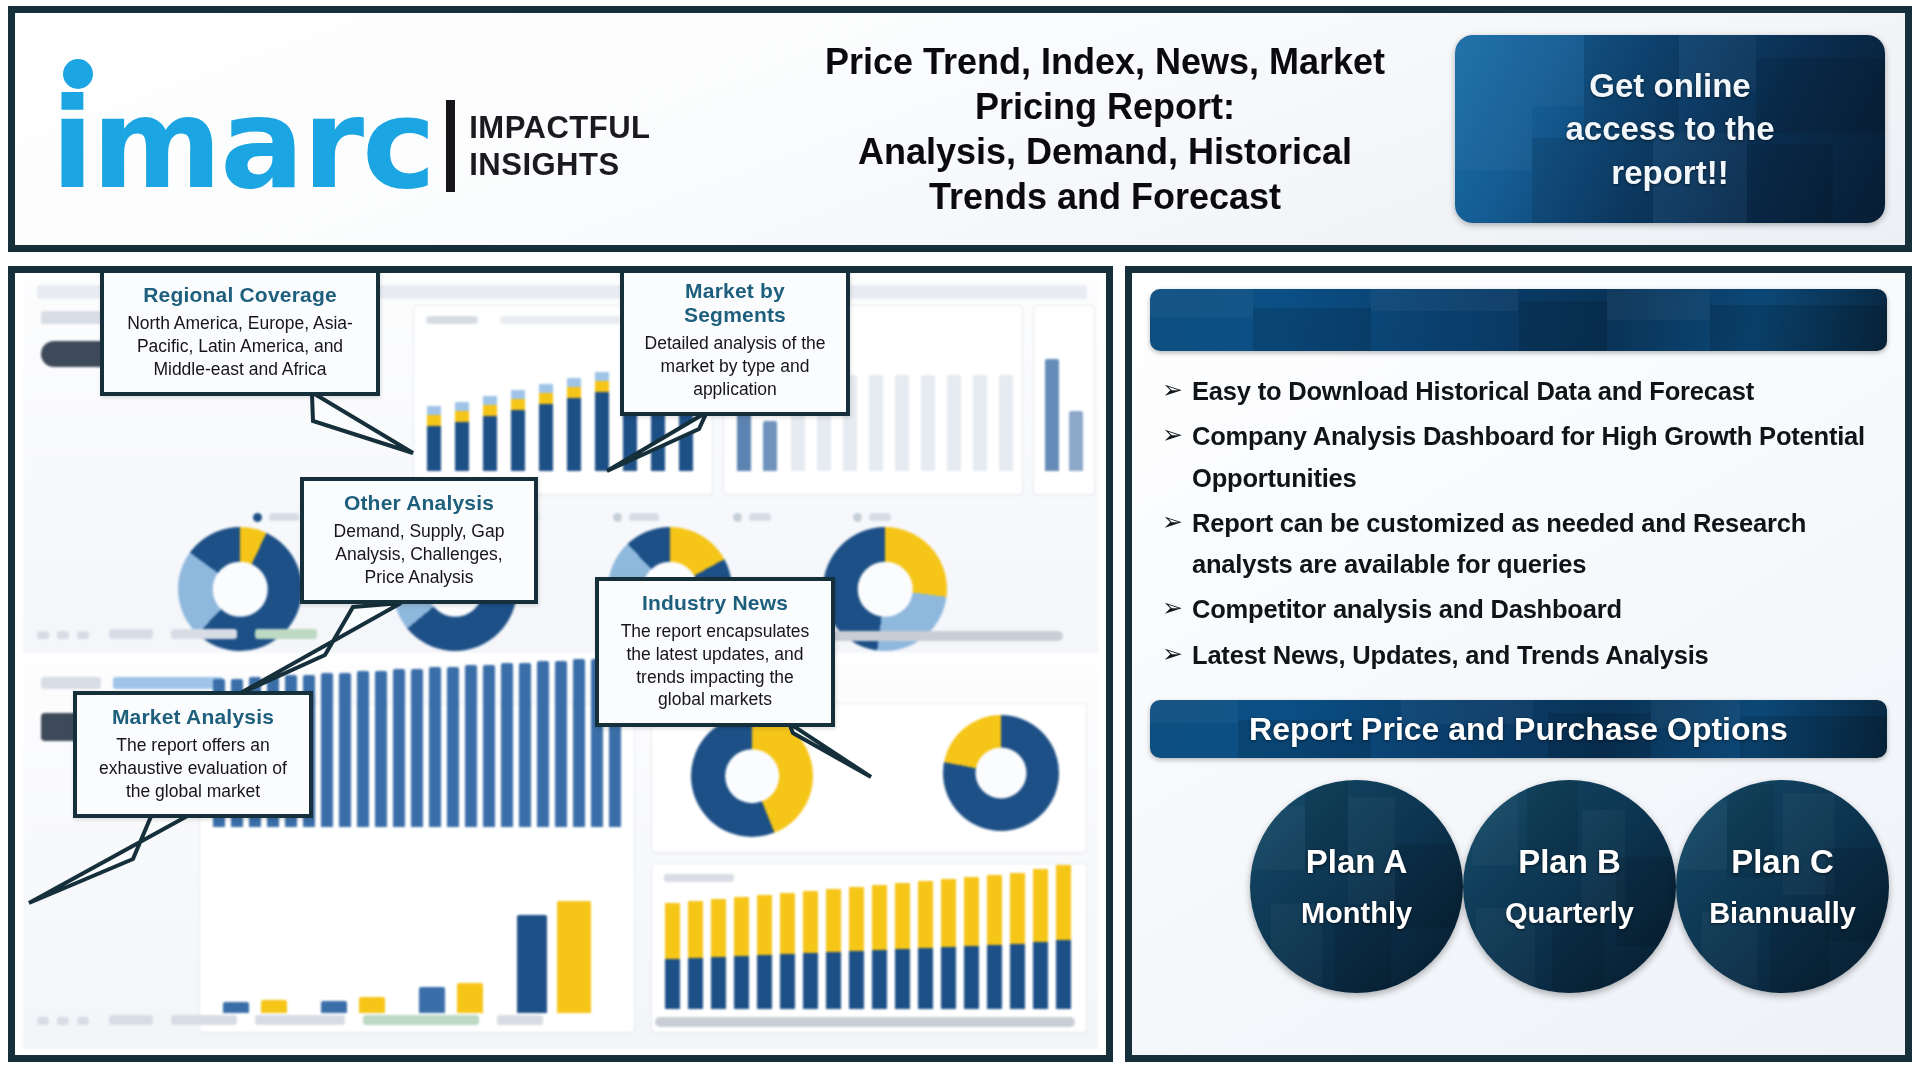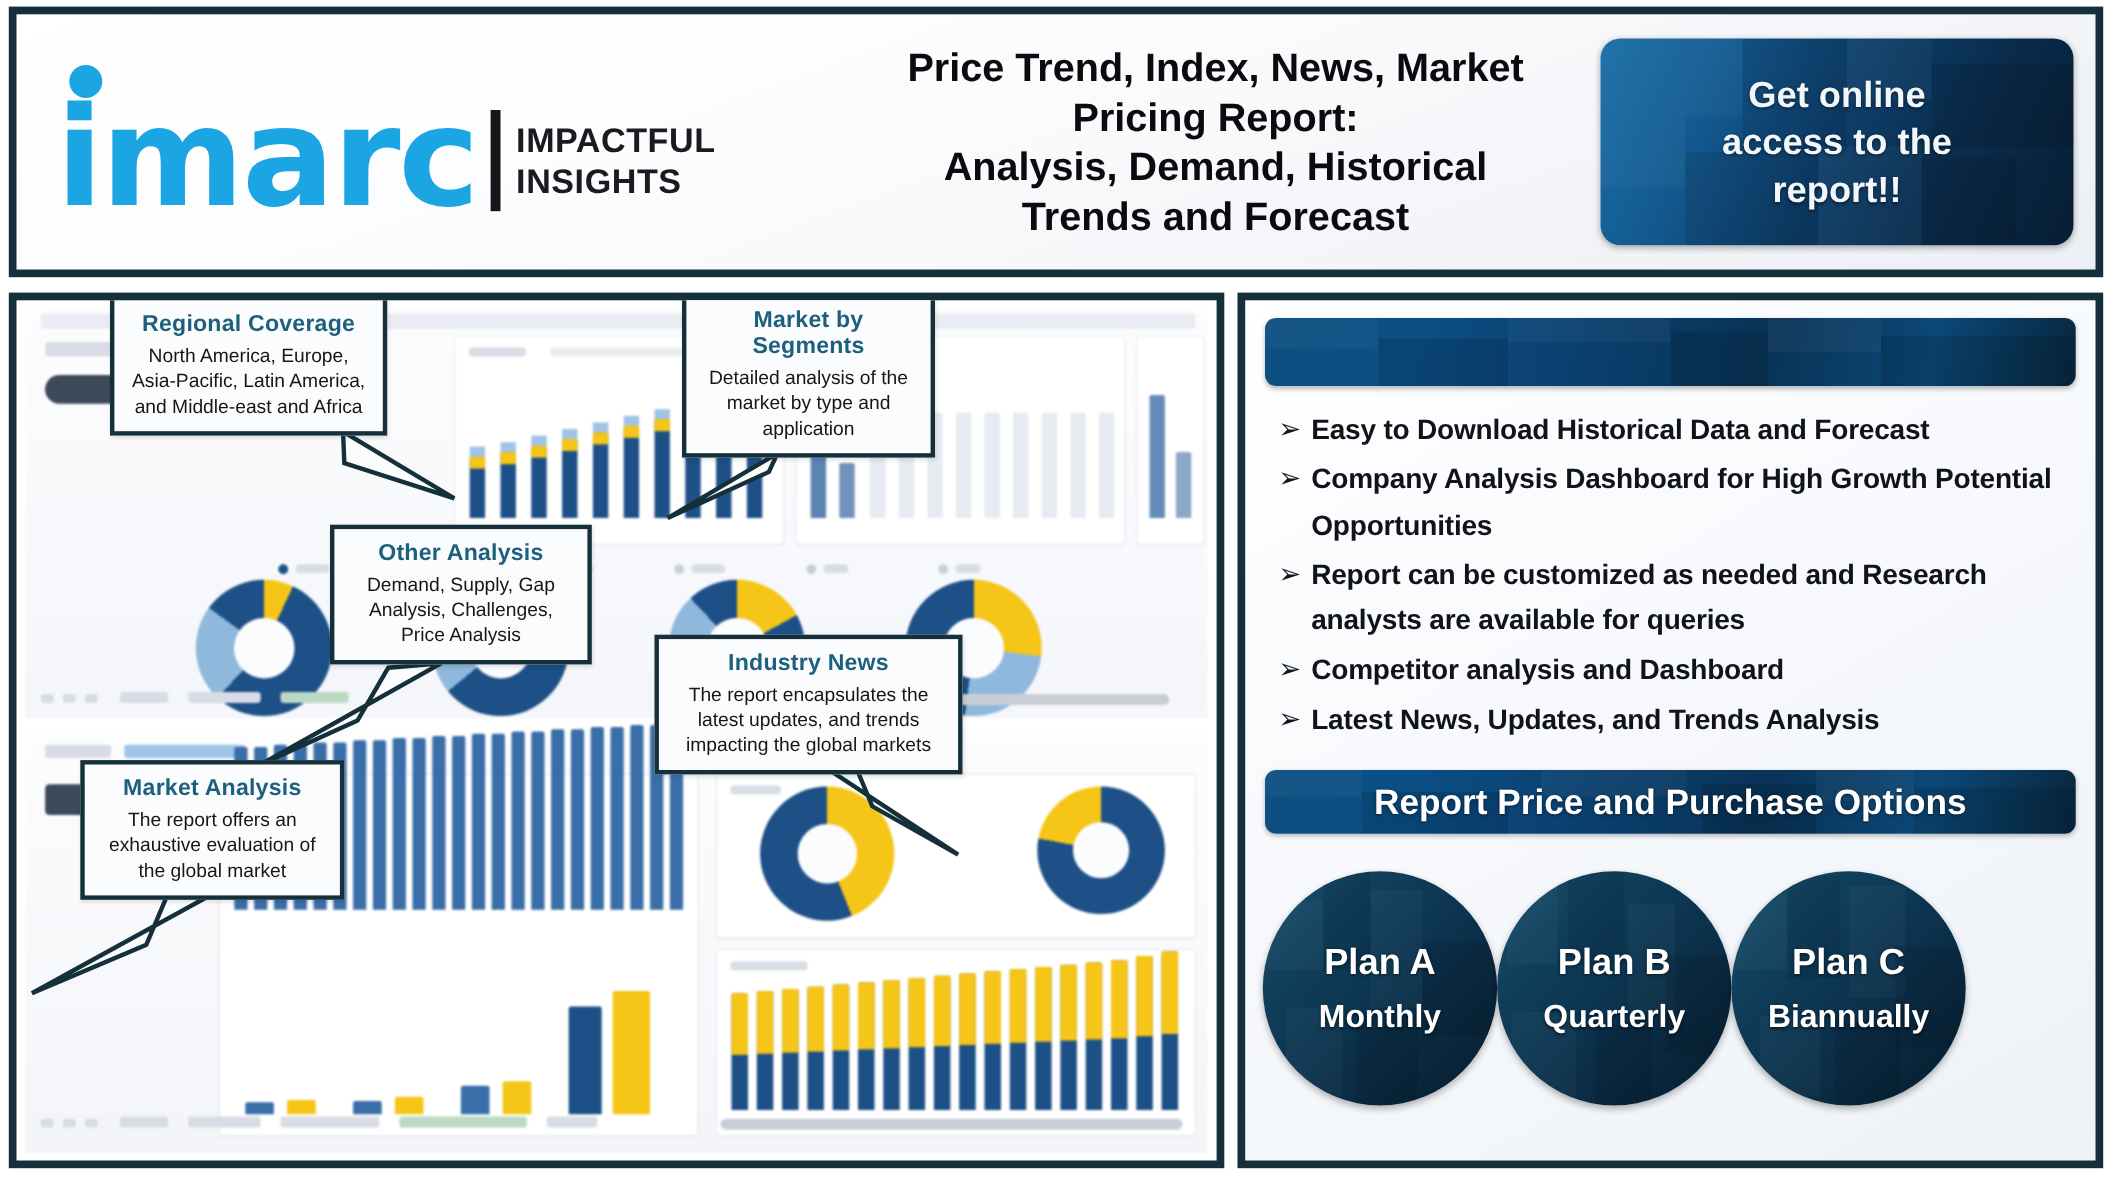--- a/index.html
+++ b/index.html
@@ -132,21 +132,21 @@
   .features { padding: 20px 26px 0 30px; }
   .feature-item { display: flex; align-items: flex-start; margin-bottom: 4px; }
   .feature-arrow {
     width: 30px; flex: 0 0 30px; font-size: 25px; color: #11161c; line-height: 1.55;
     font-family: "DejaVu Sans", sans-serif;
   }
   .feature-text {
     font-size: 25.5px; font-weight: 700; color: #101318; line-height: 1.62; letter-spacing: -.2px;
   }
 
-  .plans { display: flex; justify-content: flex-start; align-items: center; padding: 22px 16px 0; margin-top: 12px; }
+  .plans { display: flex; justify-content: flex-end; align-items: center; padding: 22px 16px 0; }
   .plan {
     width: 213px; height: 213px; border-radius: 50%; position: relative; overflow: hidden;
     display: flex; flex-direction: column; align-items: center; justify-content: center;
     background: linear-gradient(135deg,#18536f 0%,#11405c 25%,#0c3450 50%,#0a2940 72%,#061b2c 100%);
     box-shadow: 0 3px 7px rgba(0,0,0,.3); cursor: pointer;
   }
   .plan .mosaic { position: absolute; inset: 0; opacity: .45; }
   .plan .mosaic span { position: absolute; background: rgba(255,255,255,.07); }
   .plan .mosaic span.dk { background: rgba(0,0,0,.2); }
   .plan-name {
@@ -437,36 +437,36 @@
     <svg class="tail" style="left:218px;top:330px;width:180px;height:110">
       <polygon points="168,0 4,92 92,52 120,4" fill="#fbfcfd" stroke="#16303b" stroke-width="4"></polygon>
     </svg>
     <svg class="tail" style="left:706px;top:408px;width:160px;height:110">
       <polygon points="4,0 150,96 72,52 52,4" fill="#fbfcfd" stroke="#16303b" stroke-width="4"></polygon>
     </svg>
     <svg class="tail" style="left:10px;top:530px;width:190px;height:110">
       <polygon points="186,0 4,100 108,56 130,4" fill="#fbfcfd" stroke="#16303b" stroke-width="4"></polygon>
     </svg>
 
-    <div class="callout" style="left:85px;top:-4px;width:252px">
+    <div class="callout" style="left:85px;top:-4px;width:280px">
       <div class="co-title">Regional Coverage</div>
       <div class="co-body">North America, Europe, Asia-Pacific, Latin America, and Middle-east and Africa</div>
     </div>
 
     <div class="callout" style="left:605px;top:-8px;width:230px">
       <div class="co-title">Market by Segments</div>
       <div class="co-body">Detailed analysis of the market by type and application</div>
     </div>
 
     <div class="callout" style="left:285px;top:204px;width:238px">
       <div class="co-title">Other Analysis</div>
       <div class="co-body">Demand, Supply, Gap Analysis, Challenges, Price Analysis</div>
     </div>
 
-    <div class="callout" style="left:580px;top:304px;width:280px">
+    <div class="callout" style="left:580px;top:304px;width:240px">
       <div class="co-title">Industry News</div>
       <div class="co-body">The report encapsulates the latest updates, and trends impacting the global markets</div>
     </div>
 
     <div class="callout" style="left:58px;top:418px;width:240px">
       <div class="co-title">Market Analysis</div>
       <div class="co-body">The report offers an exhaustive evaluation of the global market</div>
     </div>
   </div>
 

